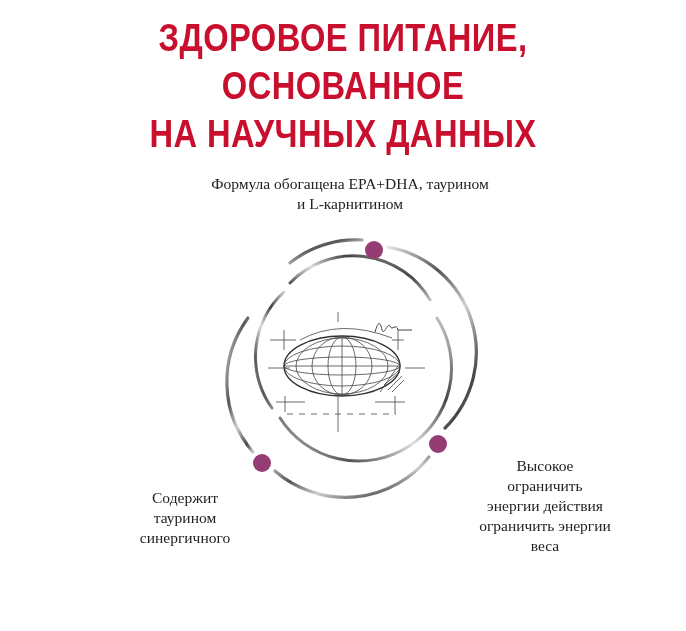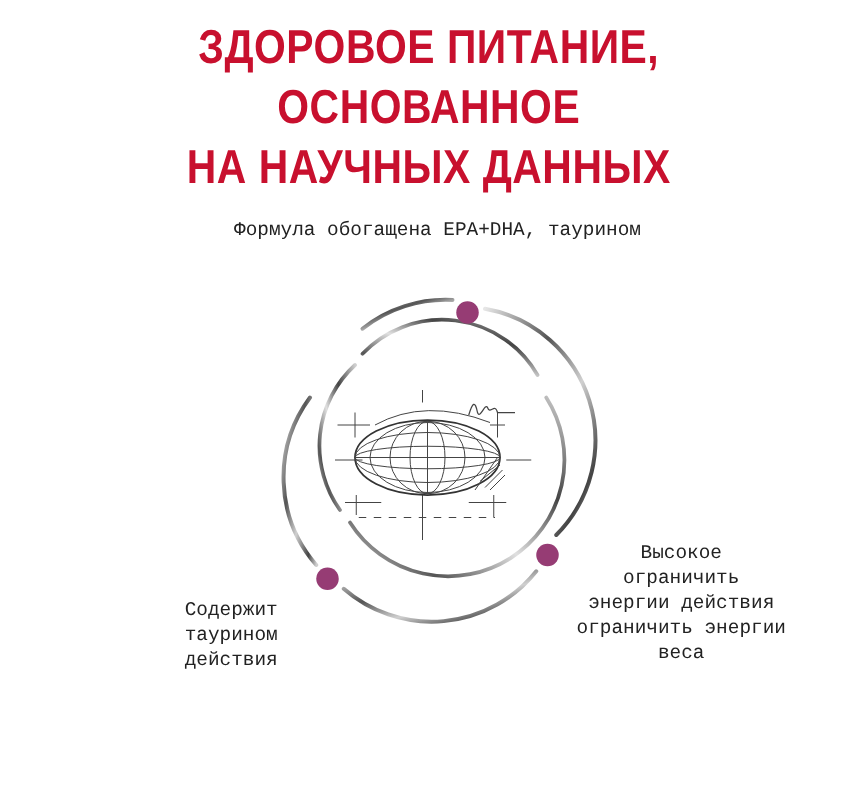--- a/index.html
+++ b/index.html
@@ -5,39 +5,40 @@
   html, body { margin: 0; padding: 0; background: #ffffff; }
   body { width: 686px; height: 631px; position: relative; overflow: hidden; font-family: "DejaVu Sans", sans-serif; }
   .title {
     position: absolute; left: 0; top: 14px; width: 686px; text-align: center;
     color: #c8102e; font-family: "Liberation Sans", sans-serif; font-weight: bold;
     font-size: 38px; line-height: 48px; letter-spacing: 0.5px;
     transform: scaleX(0.86); transform-origin: 50% 0;
   }
   .title span { display: block; }
   .caption {
-    position: absolute; color: #222222; font-family: Liberation Mono, monospace;
+    position: absolute; color: #222222; font-family: Liberation Serif, serif;
     font-size: 15.5px; line-height: 20px; text-align: center; white-space: nowrap;
   }
   .cap-top { left: 140px; width: 420px; top: 174px; }
-  .cap-left { left: 85px; width: 200px; top: 478px; }
-  .cap-right { left: 440px; width: 210px; top: 432px; }
+  .cap-left { left: 85px; width: 200px; top: 488px; }
+  .cap-right { left: 440px; width: 210px; top: 456px; }
   .caption span { display: block; }
   svg.ring { position: absolute; left: 0; top: 0; }
 </style>
 </head>
 <body>
 
 <div class="title">
   <span>ЗДОРОВОЕ ПИТАНИЕ, ОСНОВАННОЕ</span>
   <span>НА НАУЧНЫХ ДАННЫХ</span>
 </div>
 
 <div class="caption cap-top">
   <span>Формула обогащена EPA+DHA, таурином</span>
+  <span>и L-карнитином</span>
 </div>
 
 <svg class="ring" width="686" height="631" viewBox="0 0 686 631">
   <defs>
     <linearGradient id="g1" x1="0" y1="0" x2="1" y2="1">
       <stop offset="0" stop-color="#e6e6e6"></stop>
       <stop offset="0.35" stop-color="#555555"></stop>
       <stop offset="0.6" stop-color="#d0d0d0"></stop>
       <stop offset="0.85" stop-color="#444444"></stop>
       <stop offset="1" stop-color="#cfcfcf"></stop>
@@ -95,21 +96,21 @@
     <path d="M 300 340 Q 340 318 392 338"></path>
     <path d="M 384 385 L 400 372 M 388 390 L 402 376 M 392 392 L 404 380 M 380 392 L 398 366"></path>
 
     <path d="M 375 332 C 378 322 380 320 382 330 C 384 336 388 322 390 326 C 392 332 396 322 398 330 L 412 330" stroke-width="1"></path>
   </g>
 </svg>
 
 <div class="caption cap-left">
   <span>Содержит</span>
   <span>таурином</span>
-  <span>действия</span>
+  <span>синергичного</span>
 </div>
 
 <div class="caption cap-right">
   <span>Высокое</span>
   <span>ограничить</span>
   <span>энергии действия</span>
   <span>ограничить энергии</span>
   <span>веса</span>
 </div>
 

